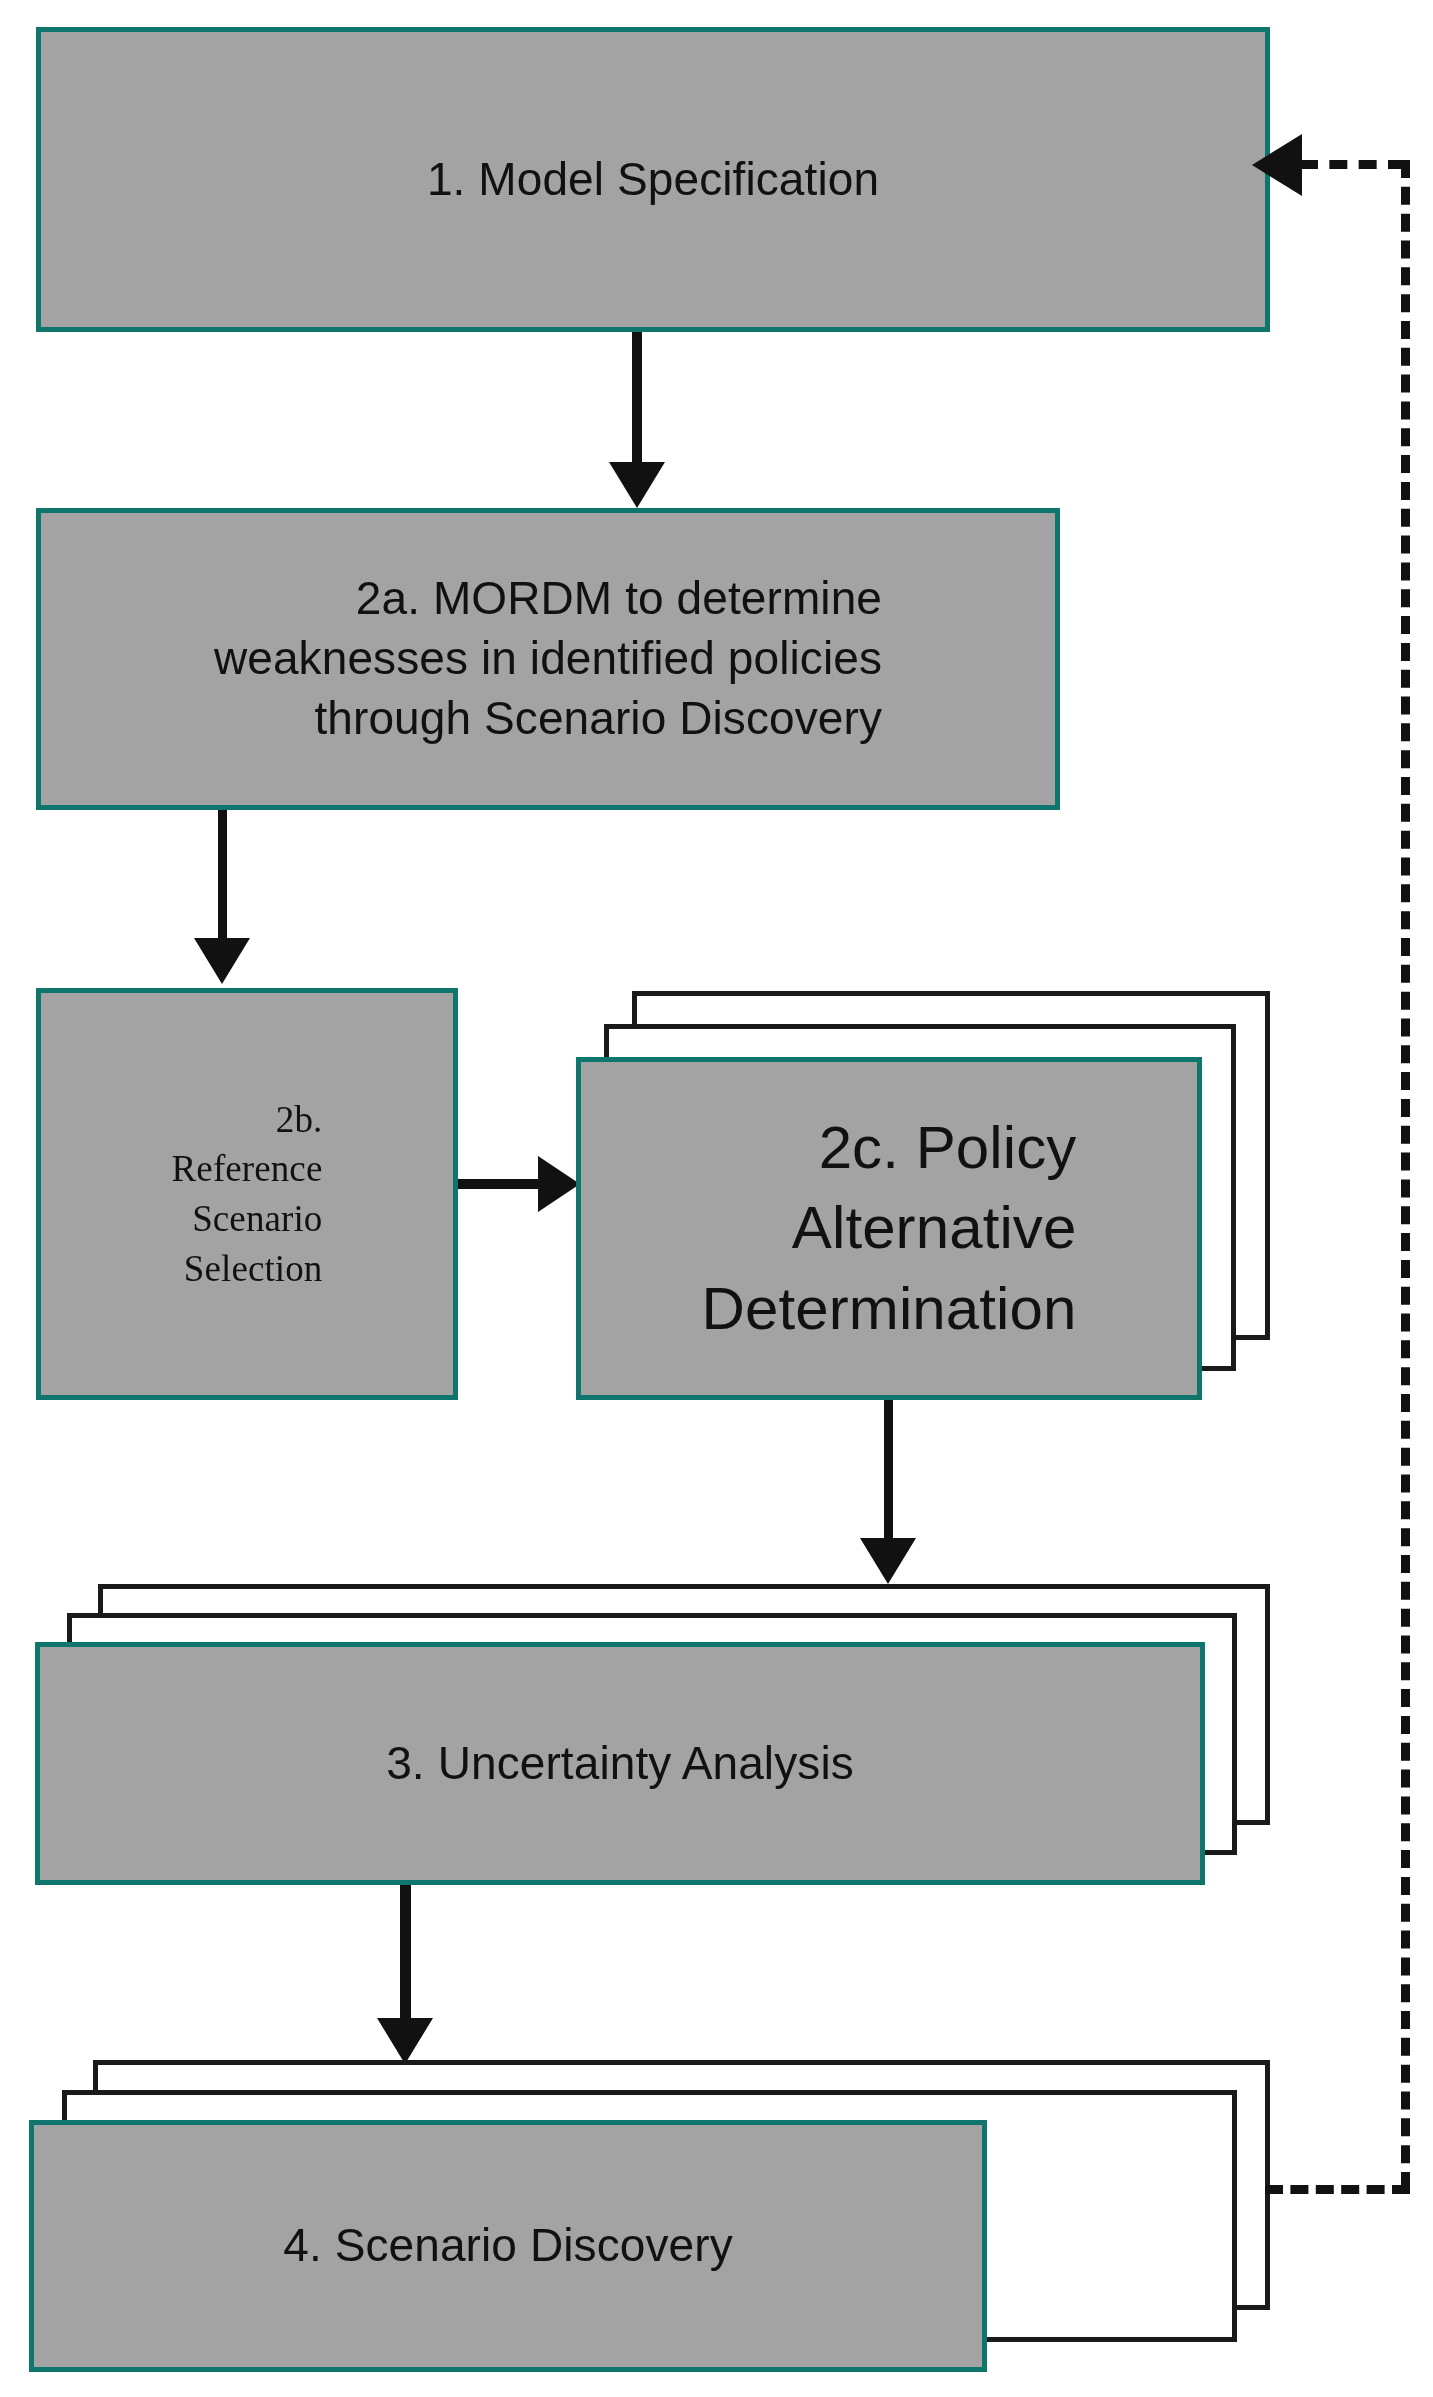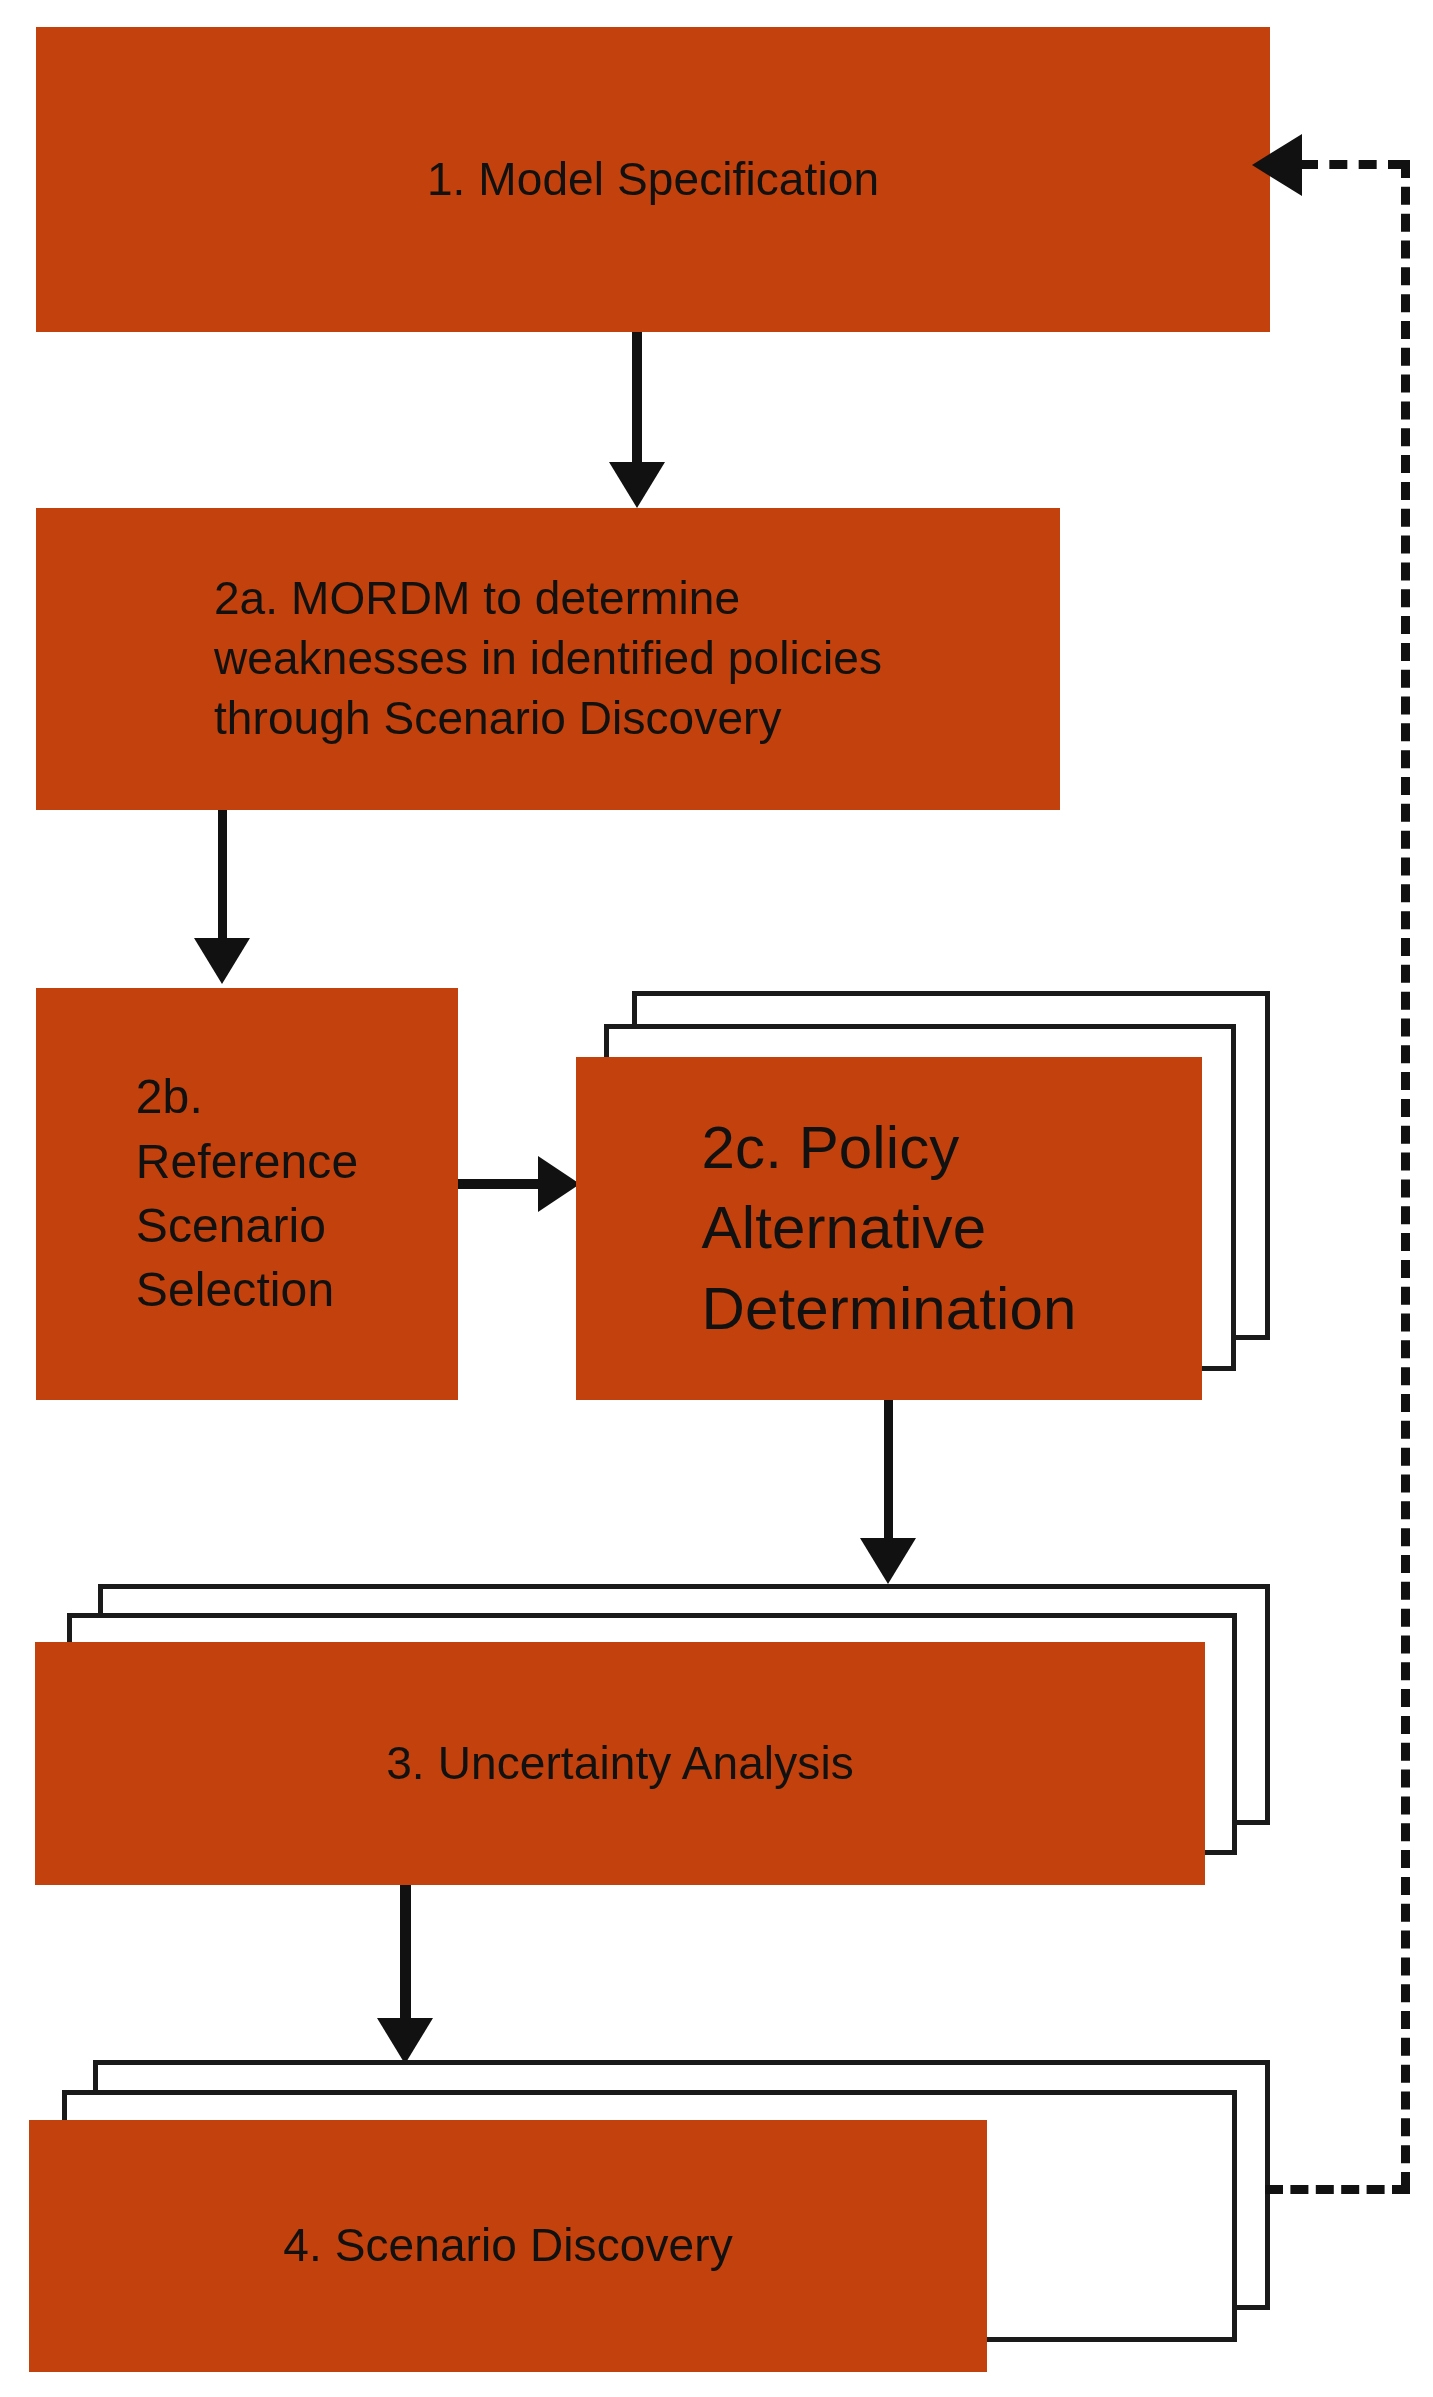--- a/index.html
+++ b/index.html
@@ -13,26 +13,26 @@
   #canvas {
     position: relative;
     width: 1433px;
     height: 2397px;
     background: #ffffff;
     overflow: hidden;
   }
   .node {
     position: absolute;
     box-sizing: border-box;
-    background: #c2410c;
-    border: 5px solid #c2410c;
+    background: #a3a3a3;
+    border: 5px solid #0f766e;
     display: flex;
     align-items: center;
     justify-content: center;
-    text-align: left;
+    text-align: right;
   }
   .node-label {
     color: #111111;
     font-size: 46px;
     line-height: 1.30;
     font-weight: 400;
     padding: 0 14px;
     white-space: pre-line;
     letter-spacing: 0.1px;
   }
@@ -98,21 +98,21 @@
   <div class="node" style="left:36px; top:508px; width:1024px; height:302px;">
     <div class="node-label">2a. MORDM to determine
 weaknesses in identified policies
 through Scenario Discovery</div>
   </div>
 
   <div class="conn-line" style="left:218px; top:810px; width:9px; height:130px;"></div>
   <div class="arrow-down" style="left:194px; top:938px;"></div>
 
   <div class="node" style="left:36px; top:988px; width:422px; height:412px;">
-    <div class="node-label" style="font-size:48px; line-height:1.34;">2b.
+    <div class="node-label" style="font-size:37px; line-height:1.34;font-family:Liberation Serif, serif;">2b.
 Reference
 Scenario
 Selection</div>
   </div>
 
   <div class="conn-line" style="left:458px; top:1179px; width:85px; height:10px;"></div>
   <div class="arrow-right" style="left:538px; top:1156px;"></div>
 
   <div class="sheet" style="left:632px; top:991px; width:638px; height:349px;"></div>
   <div class="sheet" style="left:604px; top:1024px; width:632px; height:347px;"></div>

